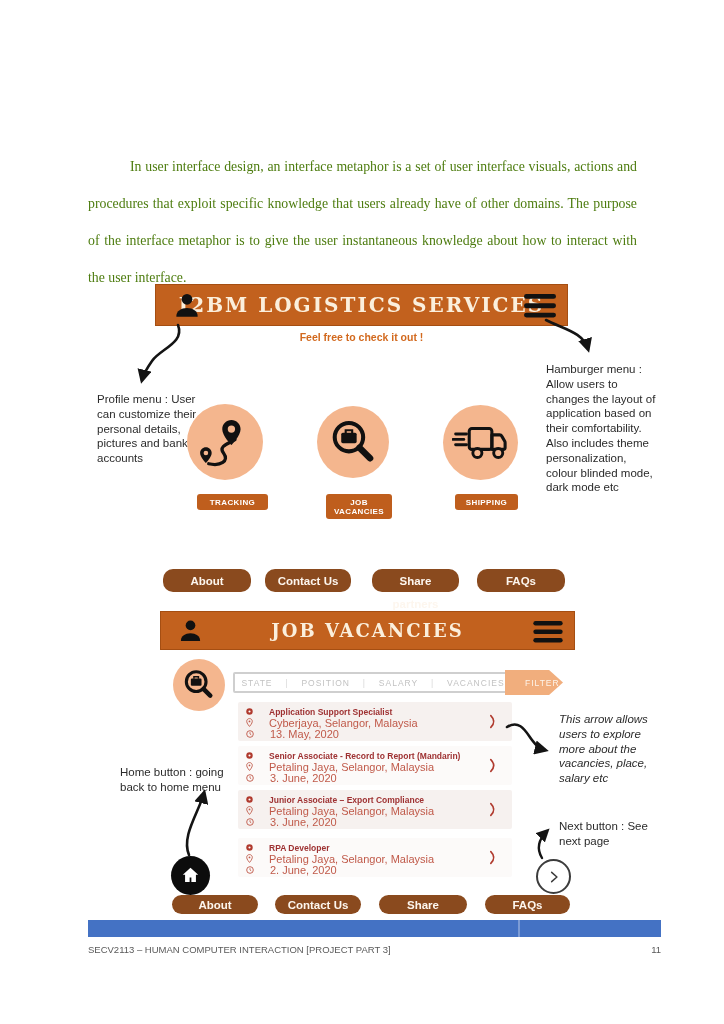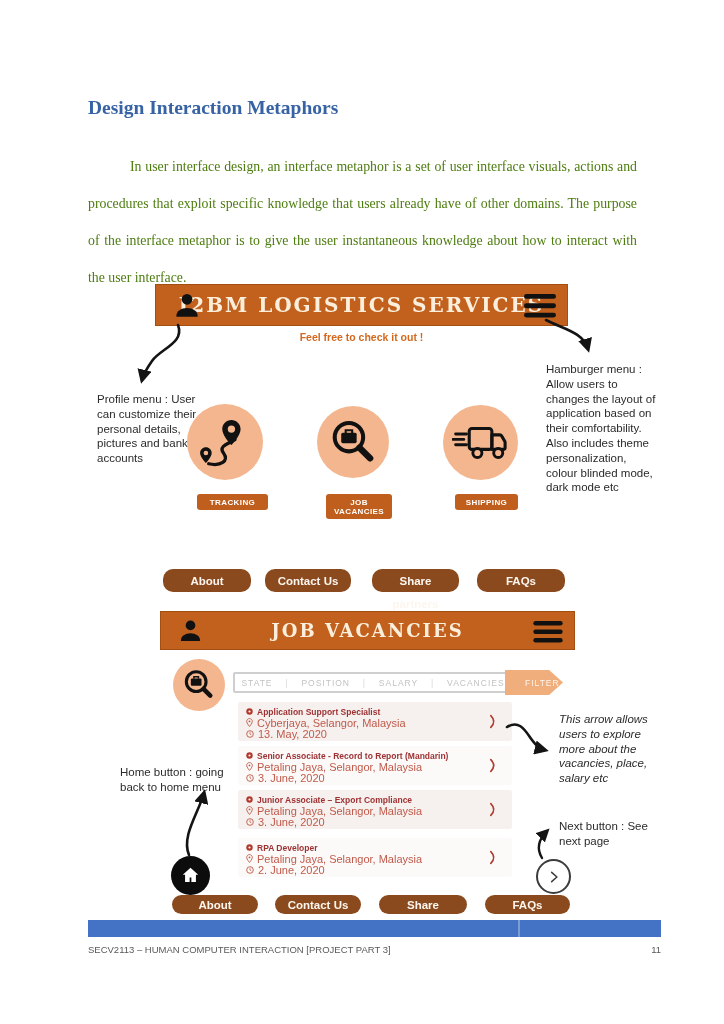--- a/index.html
+++ b/index.html
@@ -94,21 +94,21 @@
     display:flex; align-items:center; padding-left:20px; box-sizing:border-box;
     clip-path:polygon(0 0, 76% 0, 100% 50%, 76% 100%, 0 100%);
   }
   
   .job-row {
     position:absolute; left:238px; width:274px; height:39px;
     border-radius:2px; padding:4px 0 0 8px; box-sizing:border-box;
   }
   .job-row.alt-a { background:#F6F1EF; }
   .job-row.alt-b { background:#FCFAF9; }
-  .job-line { display:flex; align-items:center; gap:4px; height:11px; }
+  .job-line { display:flex; align-items:center; gap:16px; height:11px; }
   .job-title { font-size:8.5px; font-weight:bold; color:#9E3132; }
   .job-meta  { font-size:11px; color:#C05A4A; }
   .job-chevron { position:absolute; right:14px; top:12px; }
   
   #home-btn {
     position:absolute; left:171px; top:856px; width:39px; height:39px;
     background:#0C0C0C; border-radius:50%;
     display:flex; align-items:center; justify-content:center;
   }
   #next-btn {
@@ -127,21 +127,20 @@
   #footer-left { left:88px; }
   #footer-page { right:63px; }
   
   #arrows { position:absolute; left:0; top:0; pointer-events:none; }
 </style>
 </head>
 <body>
 
 <div class="page">
 
-  <h1 class="doc-heading">Design Interaction Metaphors</h1>
   <p class="doc-paragraph">In user interface design, an interface metaphor is a set of user interface visuals, actions and procedures that exploit specific knowledge that users already have of other domains. The purpose of the interface metaphor is to give the user instantaneous knowledge about how to interact with the user interface.</p>
 
   <div class="app-header" id="header1">
     <svg class="hdr-profile" width="30" height="30" viewBox="0 0 24 24">
       <circle cx="12" cy="6.6" r="4.3" fill="#111"></circle>
       <path d="M3.5 20.5v-.8c0-3.6 3.8-6.2 8.5-6.2s8.5 2.6 8.5 6.2v.8z" fill="#111"></path>
     </svg>
     <span class="app-title">I2BM LOGISTICS SERVICES</span>
     <svg class="hdr-menu" width="34" height="24" viewBox="0 0 24 18">
       <rect x="0" y="0" width="24" height="3.6" rx="1.8" fill="#111"></rect>

